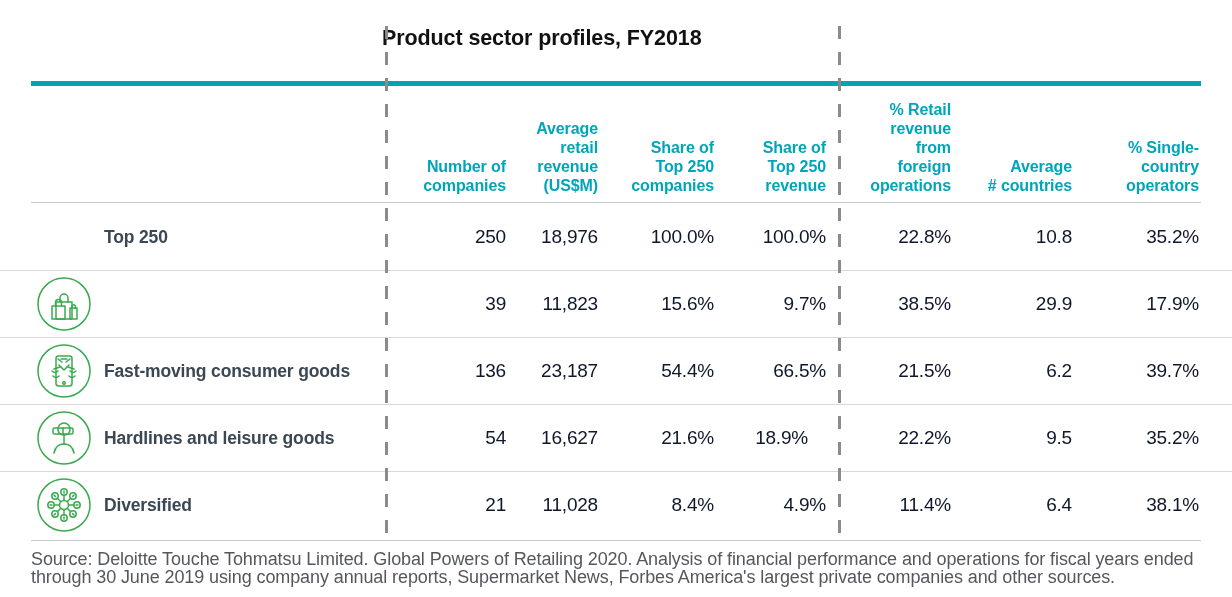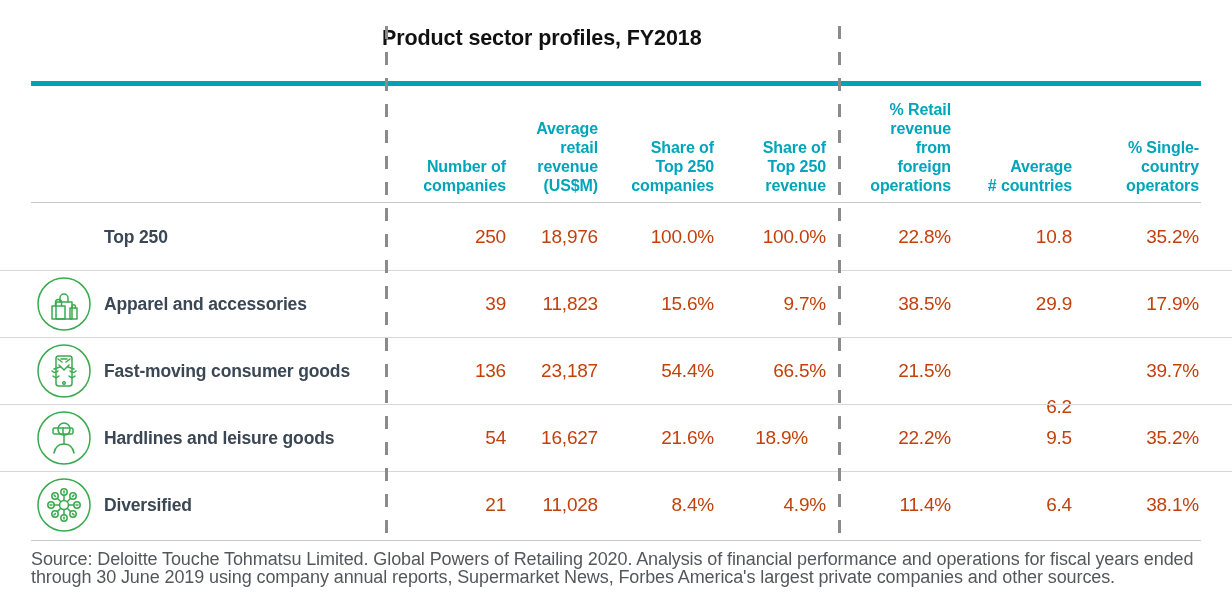--- a/index.html
+++ b/index.html
@@ -123,21 +123,21 @@
     color: #3b4754;
     letter-spacing: -0.15px;
     white-space: nowrap;
   }
   .cell {
     position: absolute;
     top: 50%;
     transform: translateY(-50%);
     text-align: right;
     font-size: 19px;
-    color: #c2410c;
+    color: #0f172a;
     letter-spacing: -0.2px;
     white-space: nowrap;
   }
 
   
   .footer-rule {
     position: absolute;
     left: 31px;
     top: 540px;
     width: 1170px;
@@ -225,21 +225,20 @@
           <svg class="icon-svg" viewBox="0 0 56 56" fill="none" stroke="#3aaa4f" stroke-width="1.5" stroke-linecap="round" stroke-linejoin="round">
             <circle cx="28" cy="28" r="26"></circle>
             <path d="M20 26h16v17H20z"></path>
             <path d="M24 26v-4a4 4 0 0 1 8 0v4"></path>
             <path d="M16 30h13v13H16z"></path>
             <path d="M19.5 30v-3.5a3 3 0 0 1 6 0V30"></path>
             <path d="M34 32h7v11h-7z"></path>
             <path d="M36 32v-2a1.8 1.8 0 0 1 3.4 0V32"></path>
           </svg>
         </div>
-        <div class="row-label">Apparel and accessories</div>
         <div class="cell" style="left:402px;width:104px;">39</div>
         <div class="cell" style="left:520px;width:78px;">11,823</div>
         <div class="cell" style="left:628px;width:86px;">15.6%</div>
         <div class="cell" style="left:738px;width:88px;">9.7%</div>
         <div class="cell" style="left:855px;width:96px;">38.5%</div>
         <div class="cell" style="left:968px;width:104px;">29.9</div>
         <div class="cell" style="left:1091px;width:108px;">17.9%</div>
       </div>
       <div class="row">
         <div class="row-icon">
@@ -254,21 +253,21 @@
             <path d="M17 33c2 2 4 2 6 0M33 33c2 2 4 2 6 0"></path>
             <path d="M26 19l-4-3M30 19l4-3"></path>
           </svg>
         </div>
         <div class="row-label">Fast-moving consumer goods</div>
         <div class="cell" style="left:402px;width:104px;">136</div>
         <div class="cell" style="left:520px;width:78px;">23,187</div>
         <div class="cell" style="left:628px;width:86px;">54.4%</div>
         <div class="cell" style="left:738px;width:88px;">66.5%</div>
         <div class="cell" style="left:855px;width:96px;">21.5%</div>
-        <div class="cell" style="left:968px;width:104px;margin-top:36px;">6.2</div>
+        <div class="cell" style="left:968px;width:104px;">6.2</div>
         <div class="cell" style="left:1091px;width:108px;">39.7%</div>
       </div>
       <div class="row">
         <div class="row-icon">
           <svg class="icon-svg" viewBox="0 0 56 56" fill="none" stroke="#3aaa4f" stroke-width="1.5" stroke-linecap="round" stroke-linejoin="round">
             <circle cx="28" cy="28" r="26"></circle>
             <path d="M22 19a6 6 0 0 1 12 0c0 4-2 6-6 6s-6-2-6-6z"></path>
             <rect x="17" y="18" width="20" height="6" rx="1.6"></rect>
             <path d="M27 18v6"></path>
             <path d="M28 25v9"></path>

